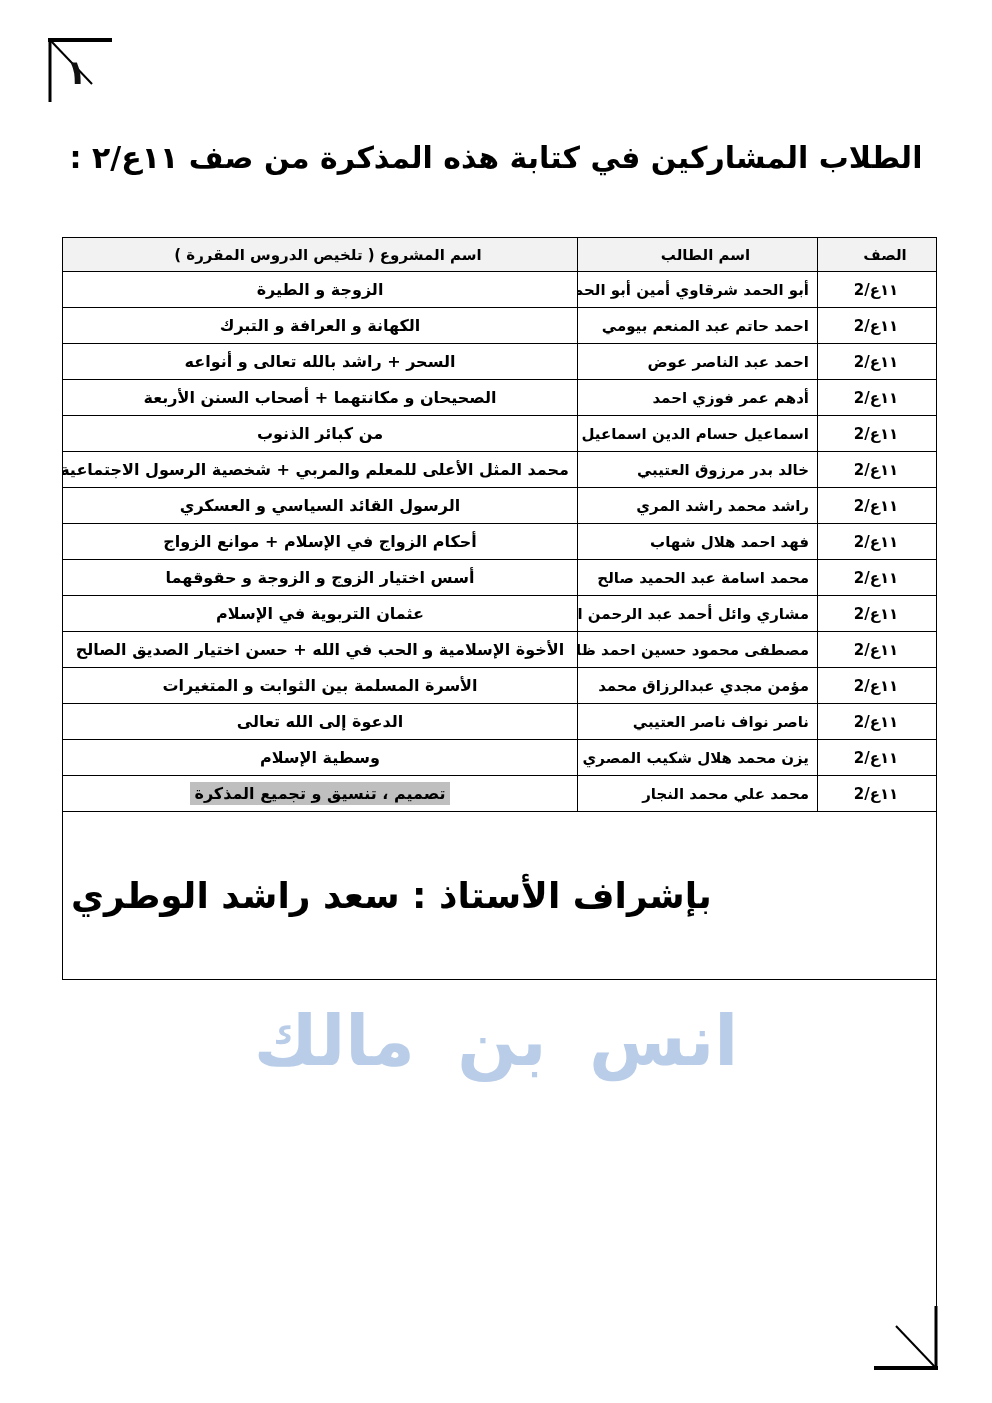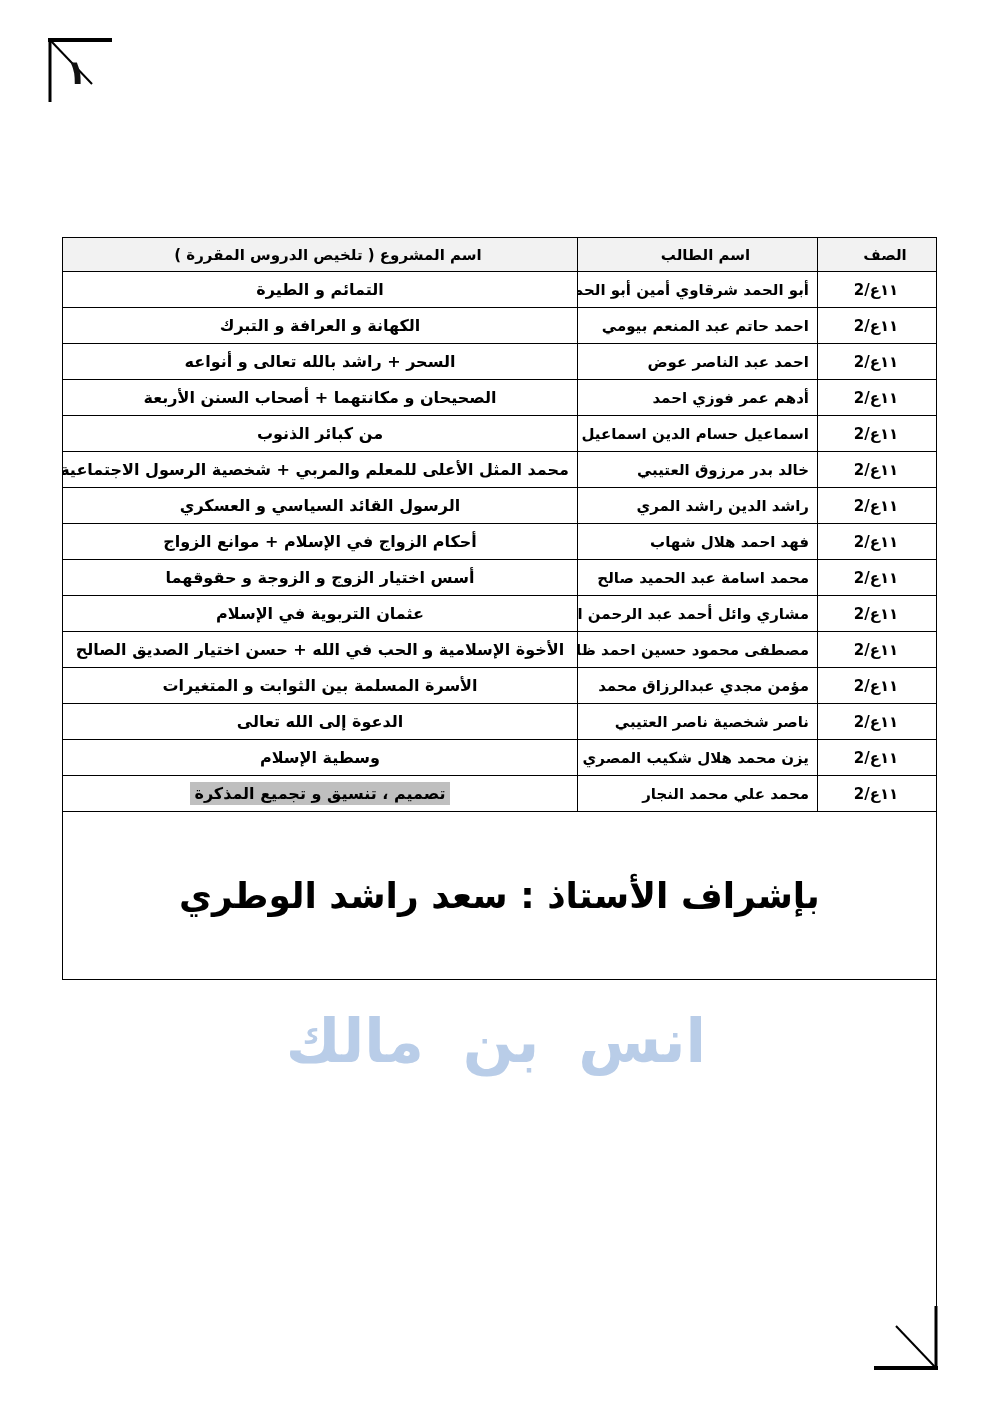--- a/index.html
+++ b/index.html
@@ -62,37 +62,36 @@
   }
   td.grade-cell   { text-align:center; padding-right:10px; }
   td.student-cell { text-align:right; padding-right:8px; }
   td.project-cell { text-align:center; font-size:16px; }
   .highlight {
     background:#bfbfbf;
     padding:2px 4px;
   }
   td.supervision-cell {
     height:168px;
-    text-align:center;
+    text-align:left;
     vertical-align:middle;
     font-size:36px;
     font-weight:bold;
     white-space:nowrap;
     margin-left:16px;
   }
   
   .watermark {
     position:absolute; top:1000px; left:0; right:0;
     text-align:center;
     direction:rtl;
-    font-size:60px;
+    font-size:70px;
     font-weight:bold;
     color:#b9cde8;
     word-spacing:18px;
-    margin-top:6px;
   }
 </style>
 </head>
 <body>
 
 <div class="page">
 
   <svg class="corner-tl" viewBox="0 0 72 72">
     <line x1="2" y1="4" x2="66" y2="4" stroke="#000" stroke-width="4"></line>
     <line x1="4" y1="2" x2="4" y2="66" stroke="#000" stroke-width="3"></line>
@@ -101,40 +100,41 @@
   <div class="page-number">١</div>
 
   <div class="right-page-line"></div>
 
   <svg class="corner-br" viewBox="0 0 72 72">
     <line x1="6" y1="68" x2="70" y2="68" stroke="#000" stroke-width="4"></line>
     <line x1="68" y1="6" x2="68" y2="70" stroke="#000" stroke-width="3"></line>
     <line x1="67" y1="67" x2="28" y2="26" stroke="#000" stroke-width="2"></line>
   </svg>
 
+  <div class="doc-title">الطلاب المشاركين في كتابة هذه المذكرة من صف ١١ع/٢ :</div>
 
   <table class="students-table">
     <colgroup>
       <col style="width:119px">
       <col style="width:240px">
       <col style="width:515px">
     </colgroup>
     <thead>
       <tr>
         <th>الصف</th>
         <th>اسم الطالب</th>
         <th>اسم المشروع ( تلخيص الدروس المقررة )</th>
       </tr>
     </thead>
     <tbody>
 
     <tr>
           <td class="grade-cell">١١ع/2</td>
           <td class="student-cell">أبو الحمد شرقاوي أمين أبو الحمد</td>
-          <td class="project-cell">التمائم و الطيرة</td>
+          <td class="project-cell">الزوجة و الطيرة</td>
         </tr>
         <tr>
           <td class="grade-cell">١١ع/2</td>
           <td class="student-cell">احمد حاتم عبد المنعم بيومي</td>
           <td class="project-cell">الكهانة و العرافة و التبرك</td>
         </tr>
         <tr>
           <td class="grade-cell">١١ع/2</td>
           <td class="student-cell">احمد عبد الناصر عوض</td>
           <td class="project-cell">السحر + راشد بالله تعالى و أنواعه</td>
@@ -149,21 +149,21 @@
           <td class="student-cell">اسماعيل حسام الدين اسماعيل عثمان</td>
           <td class="project-cell">من كبائر الذنوب</td>
         </tr>
         <tr>
           <td class="grade-cell">١١ع/2</td>
           <td class="student-cell">خالد بدر مرزوق العتيبي</td>
           <td class="project-cell">محمد المثل الأعلى للمعلم والمربي + شخصية الرسول الاجتماعية</td>
         </tr>
         <tr>
           <td class="grade-cell">١١ع/2</td>
-          <td class="student-cell">راشد الدين راشد المري</td>
+          <td class="student-cell">راشد محمد راشد المري</td>
           <td class="project-cell">الرسول القائد السياسي و العسكري</td>
         </tr>
         <tr>
           <td class="grade-cell">١١ع/2</td>
           <td class="student-cell">فهد احمد هلال شهاب</td>
           <td class="project-cell">أحكام الزواج في الإسلام + موانع الزواج</td>
         </tr>
         <tr>
           <td class="grade-cell">١١ع/2</td>
           <td class="student-cell">محمد اسامة عبد الحميد صالح</td>
@@ -179,21 +179,21 @@
           <td class="student-cell">مصطفى محمود حسين احمد ظاهر</td>
           <td class="project-cell">الأخوة الإسلامية و الحب في الله + حسن اختيار الصديق الصالح</td>
         </tr>
         <tr>
           <td class="grade-cell">١١ع/2</td>
           <td class="student-cell">مؤمن مجدي عبدالرزاق محمد</td>
           <td class="project-cell">الأسرة المسلمة بين الثوابت و المتغيرات</td>
         </tr>
         <tr>
           <td class="grade-cell">١١ع/2</td>
-          <td class="student-cell">ناصر شخصية ناصر العتيبي</td>
+          <td class="student-cell">ناصر نواف ناصر العتيبي</td>
           <td class="project-cell">الدعوة إلى الله تعالى</td>
         </tr>
         <tr>
           <td class="grade-cell">١١ع/2</td>
           <td class="student-cell">يزن محمد هلال شكيب المصري</td>
           <td class="project-cell">وسطية الإسلام</td>
         </tr>
         <tr>
           <td class="grade-cell">١١ع/2</td>
           <td class="student-cell">محمد علي محمد النجار</td>

